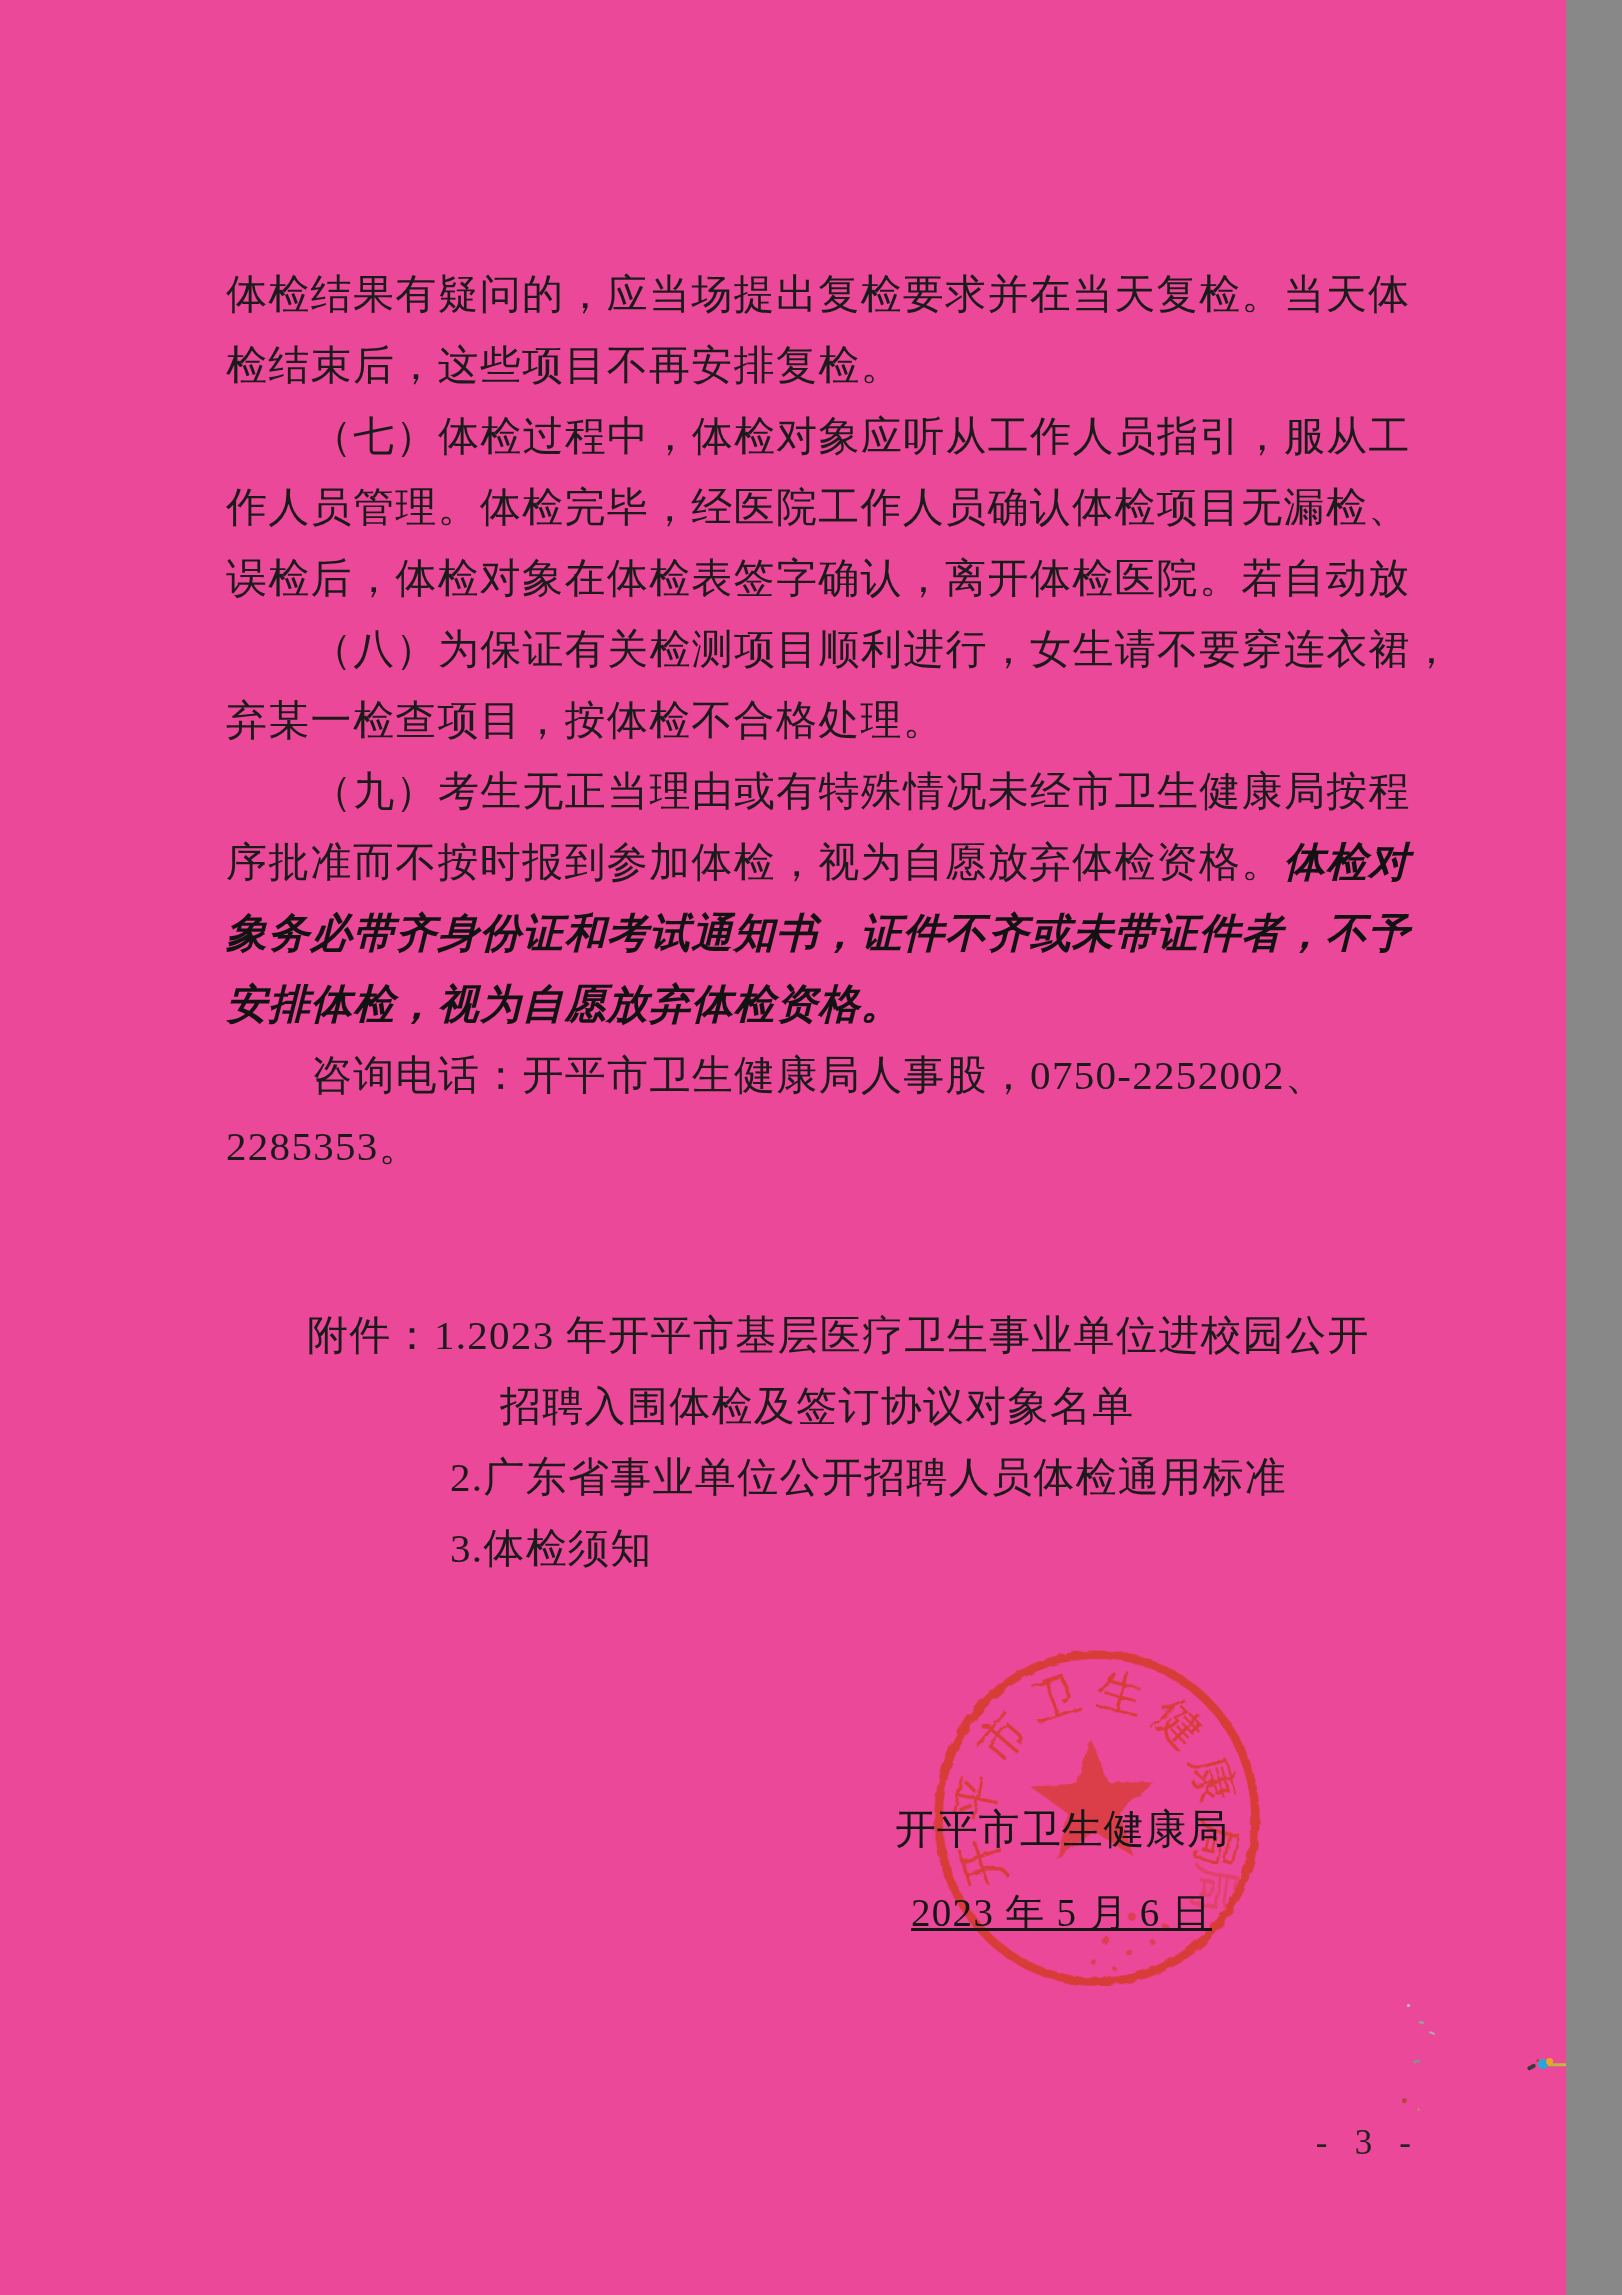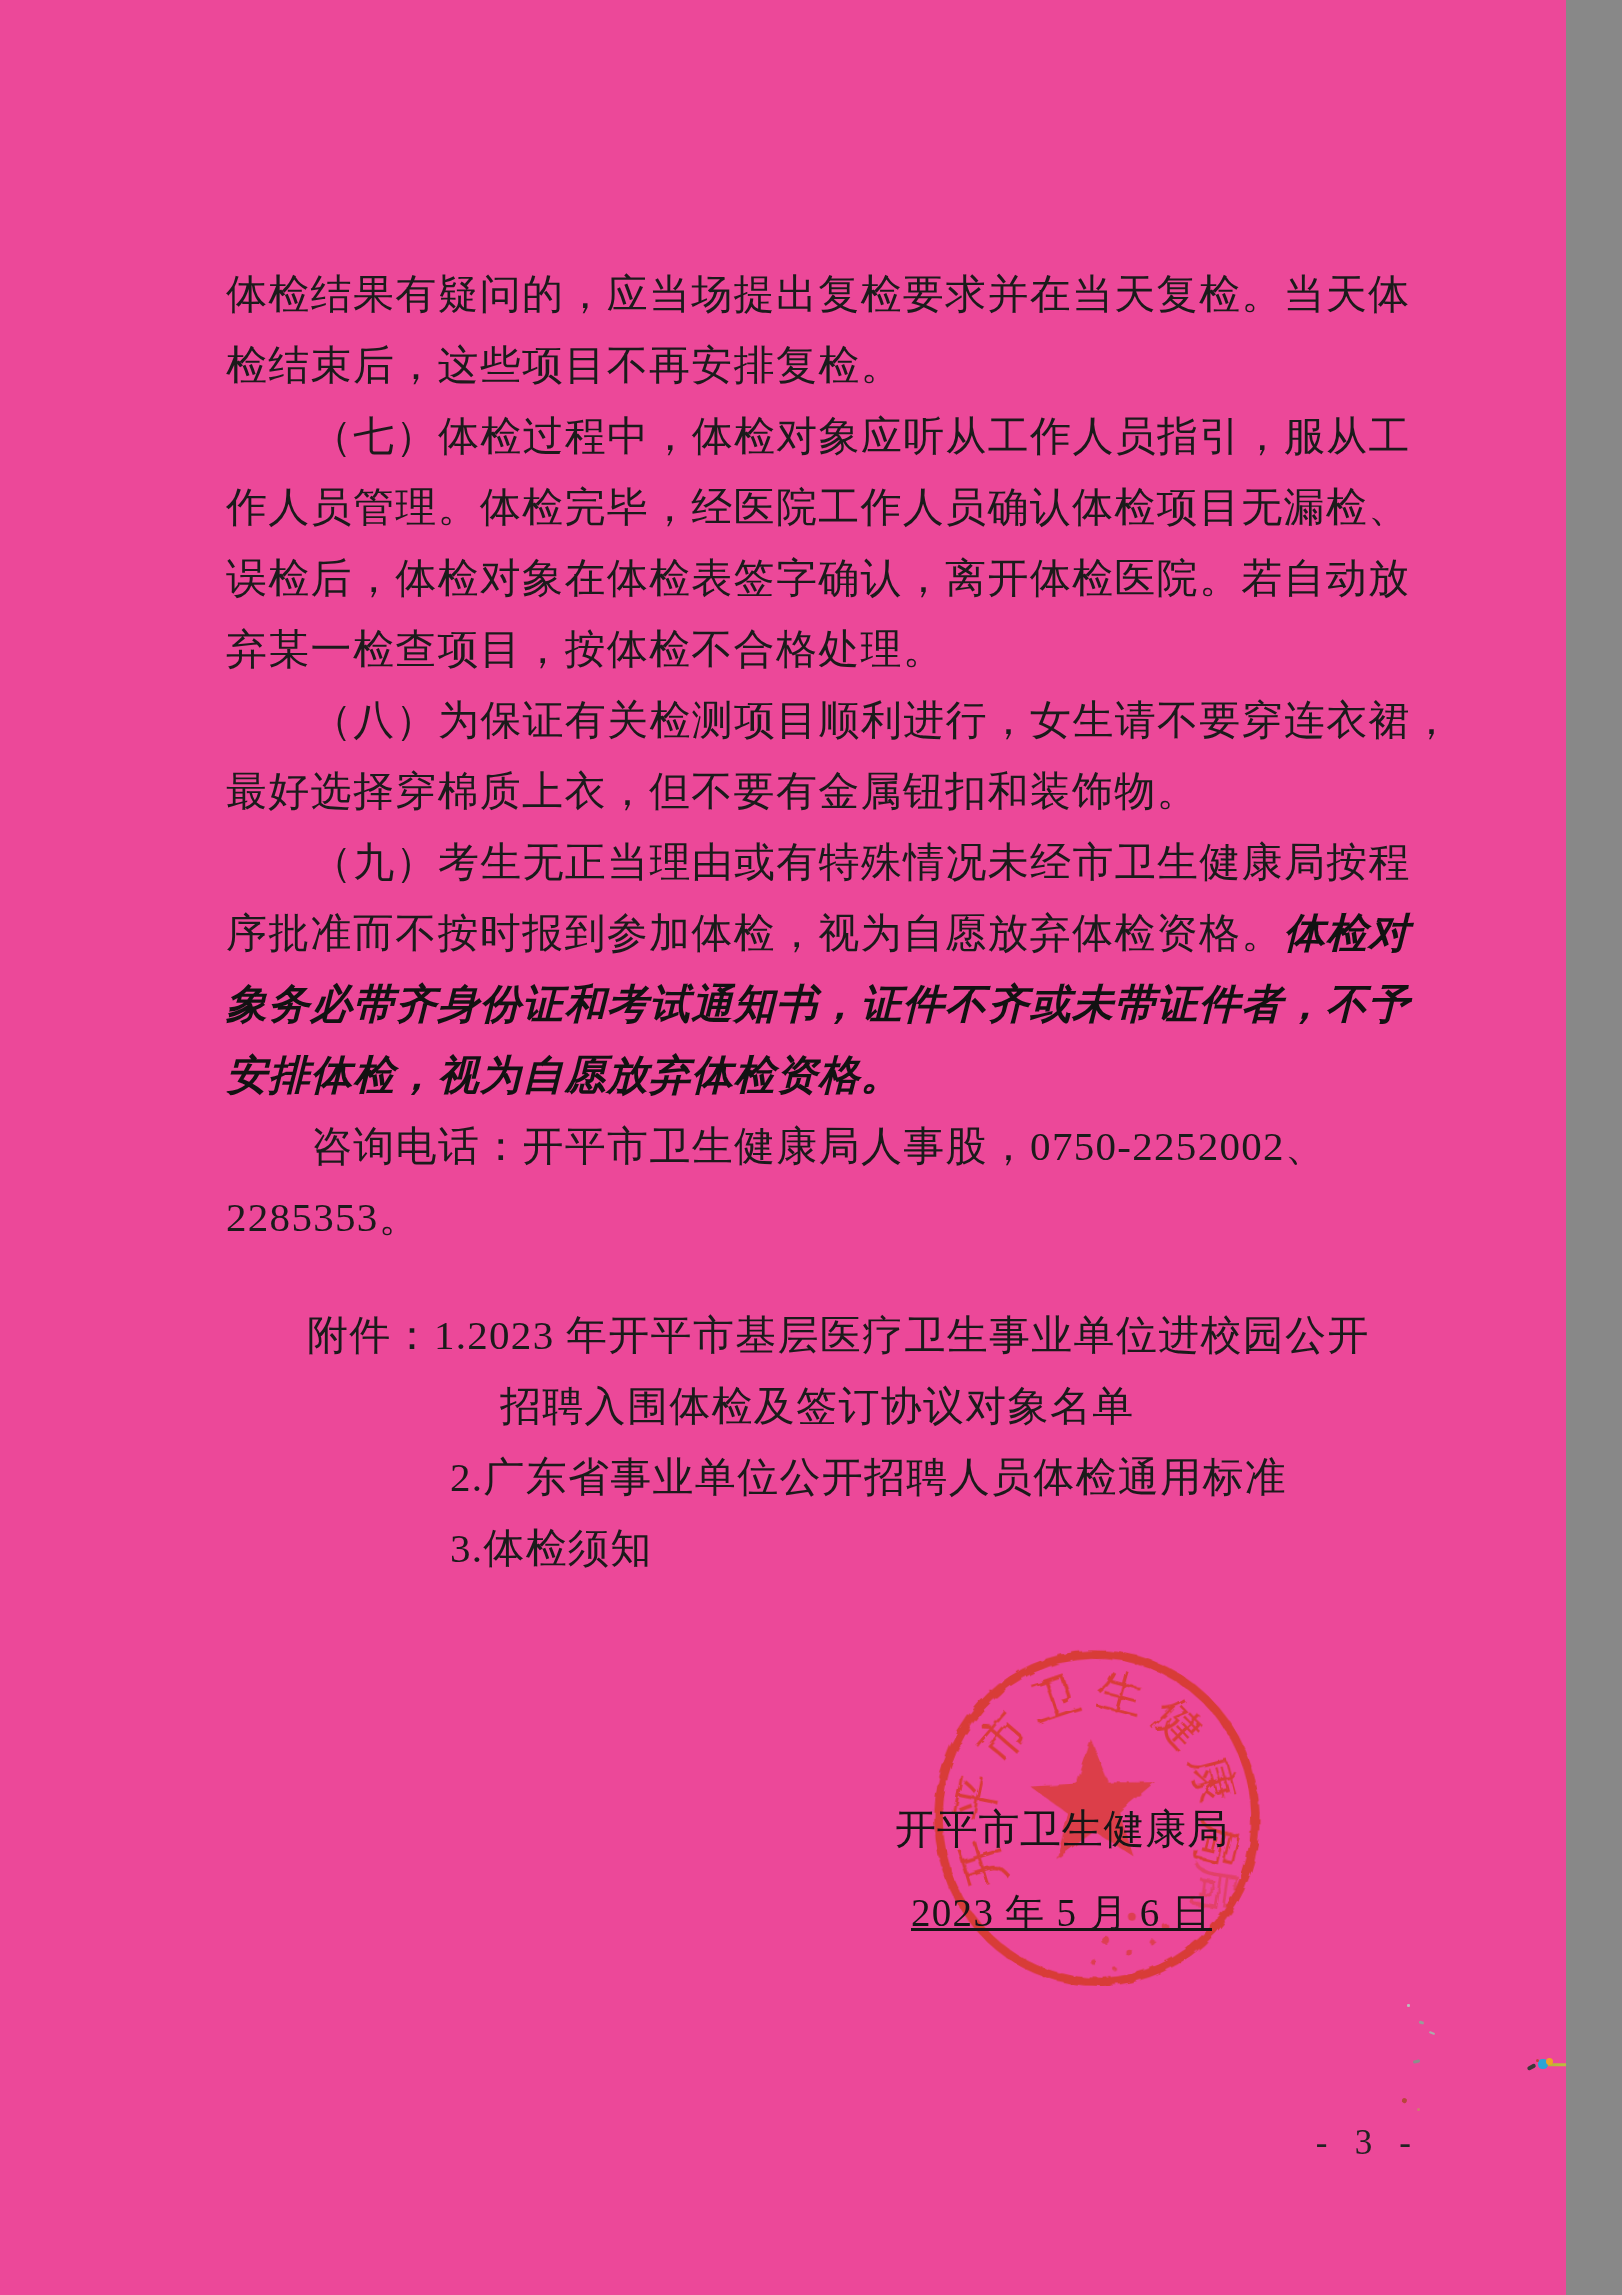--- a/index.html
+++ b/index.html
@@ -57,23 +57,22 @@
 <body>
 
 <div class="page">
 
   <div class="text-block" id="body-block">
       <div class="line" style="padding-left: 0px;"><span class="seg">体检结果有疑问的，应当场提出复检要求并在当天复检。当天体</span></div>
       <div class="line" style="padding-left: 0px;"><span class="seg">检结束后，这些项目不再安排复检。</span></div>
       <div class="line" style="padding-left: 85px;"><span class="seg">（七）体检过程中，体检对象应听从工作人员指引，服从工</span></div>
       <div class="line" style="padding-left: 0px;"><span class="seg">作人员管理。体检完毕，经医院工作人员确认体检项目无漏检、</span></div>
       <div class="line" style="padding-left: 0px;"><span class="seg">误检后，体检对象在体检表签字确认，离开体检医院。若自动放</span></div>
+      <div class="line" style="padding-left: 85px;"><span class="seg">（八）为保证有关检测项目顺利进行，女生请不要穿连衣裙，</span></div>
       <div class="line" style="padding-left: 0px;"><span class="seg">弃某一检查项目，按体检不合格处理。</span></div>
-      <div class="line" style="padding-left: 85px;"><span class="seg">（八）为保证有关检测项目顺利进行，女生请不要穿连衣裙，</span></div>
-      <div class="line" style="padding-left: 0px;"><span class="seg">最好选择穿棉质上衣，但不要有金属钮扣和装饰物。</span></div>
       <div class="line" style="padding-left: 85px;"><span class="seg">（九）考生无正当理由或有特殊情况未经市卫生健康局按程</span></div>
       <div class="line" style="padding-left: 0px;"><span class="seg">序批准而不按时报到参加体检，视为自愿放弃体检资格。</span><span class="seg bold">体检对</span></div>
       <div class="line" style="padding-left: 0px;"><span class="seg bold">象务必带齐身份证和考试通知书，证件不齐或未带证件者，不予</span></div>
       <div class="line" style="padding-left: 0px;"><span class="seg bold">安排体检，视为自愿放弃体检资格。</span></div>
       <div class="line" style="padding-left: 85px;"><span class="seg">咨询电话：开平市卫生健康局人事股，0750-2252002、</span></div>
       <div class="line" style="padding-left: 0px;"><span class="seg">2285353。</span></div>
     </div>
 
   <div class="attach-block" id="attach-block">
       <div class="line" style="padding-left: 81px;">附件：1.2023 年开平市基层医疗卫生事业单位进校园公开</div>

